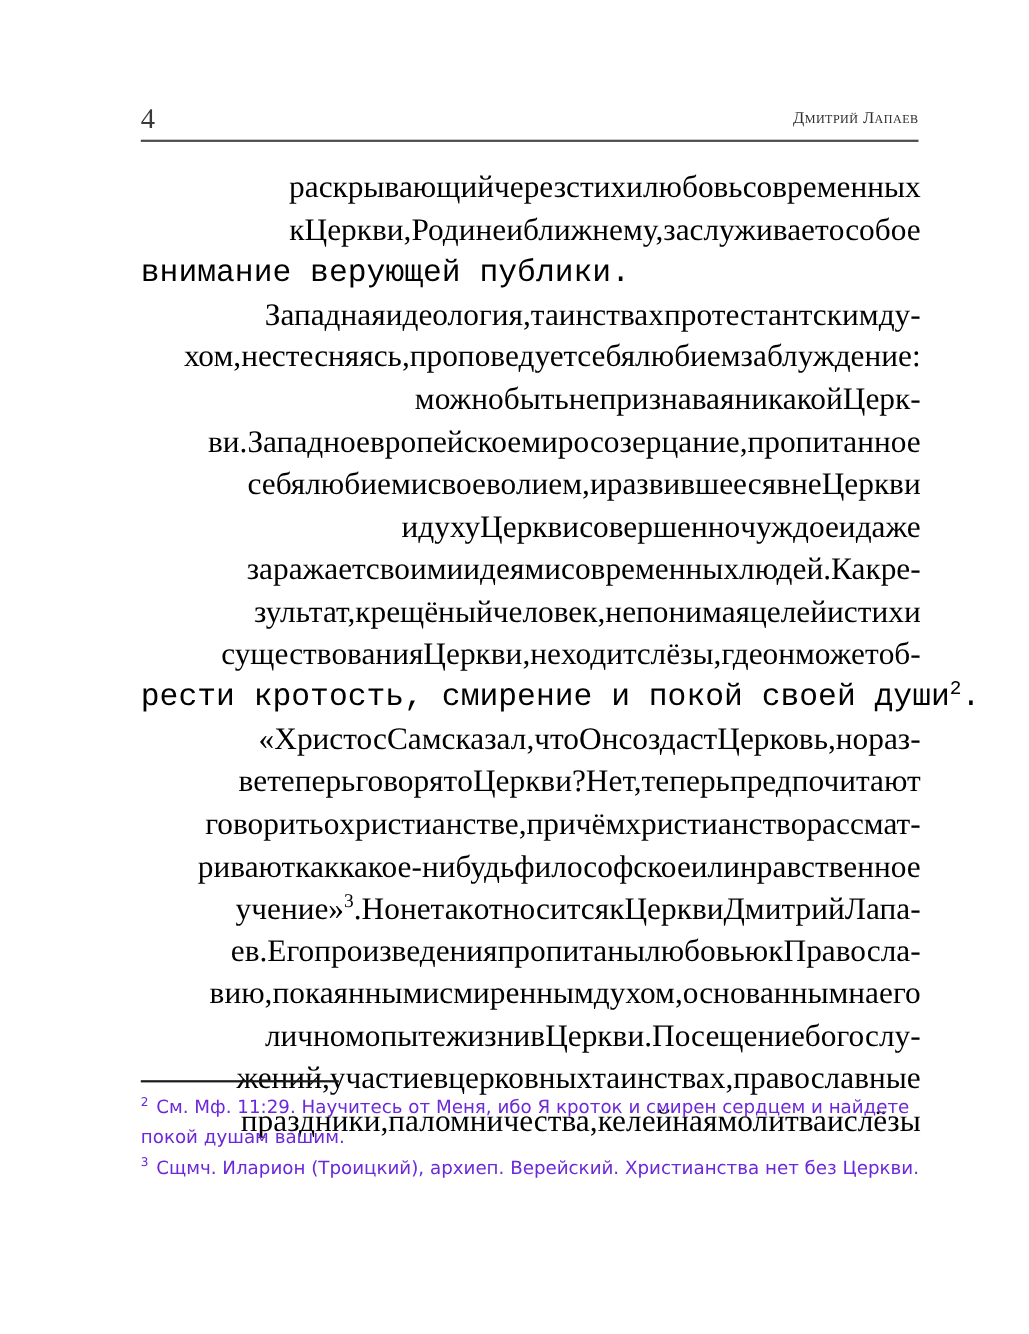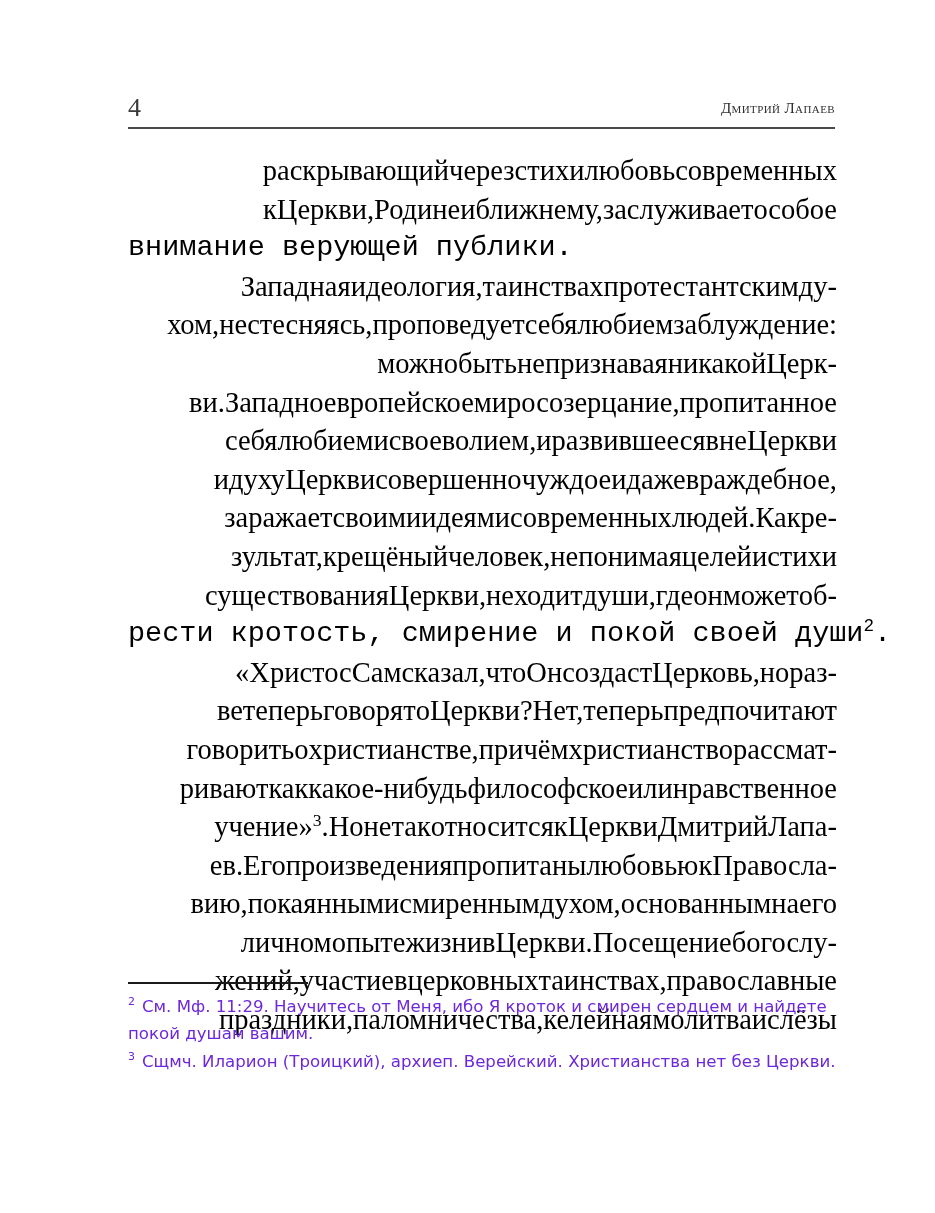--- a/index.html
+++ b/index.html
@@ -187,21 +187,20 @@
         <span class="w">Церкви</span>
       </div>
       <div class="tline just">
         <span class="w">и</span>
         <span class="w">духу</span>
         <span class="w">Церкви</span>
         <span class="w">совершенно</span>
         <span class="w">чуждое</span>
         <span class="w">и</span>
         <span class="w">даже</span>
-        <span class="w">враждебное,</span>
       </div>
       <div class="tline just">
         <span class="w">заражает</span>
         <span class="w">своими</span>
         <span class="w">идеями</span>
         <span class="w">современных</span>
         <span class="w">людей.</span>
         <span class="w">Как</span>
         <span class="w">ре-</span>
       </div>
@@ -213,21 +212,21 @@
         <span class="w">понимая</span>
         <span class="w">целей</span>
         <span class="w">и</span>
         <span class="w">стихи</span>
       </div>
       <div class="tline just">
         <span class="w">существования</span>
         <span class="w">Церкви,</span>
         <span class="w">не</span>
         <span class="w">ходит</span>
-        <span class="w">души,</span>
+        <span class="w">слёзы,</span>
         <span class="w">где</span>
         <span class="w">он</span>
         <span class="w">может</span>
         <span class="w">об-</span>
       </div>
       <div class="tline last"><span>рести</span><span> кротость,</span><span> смирение</span><span> и</span><span> покой</span><span> своей</span><span> души</span><sup class="fnref">2</sup><span>.</span></div>
       <div class="tline just">
         <span class="lead"></span>
         <span class="w">«Христос</span>
         <span class="w">Сам</span>

